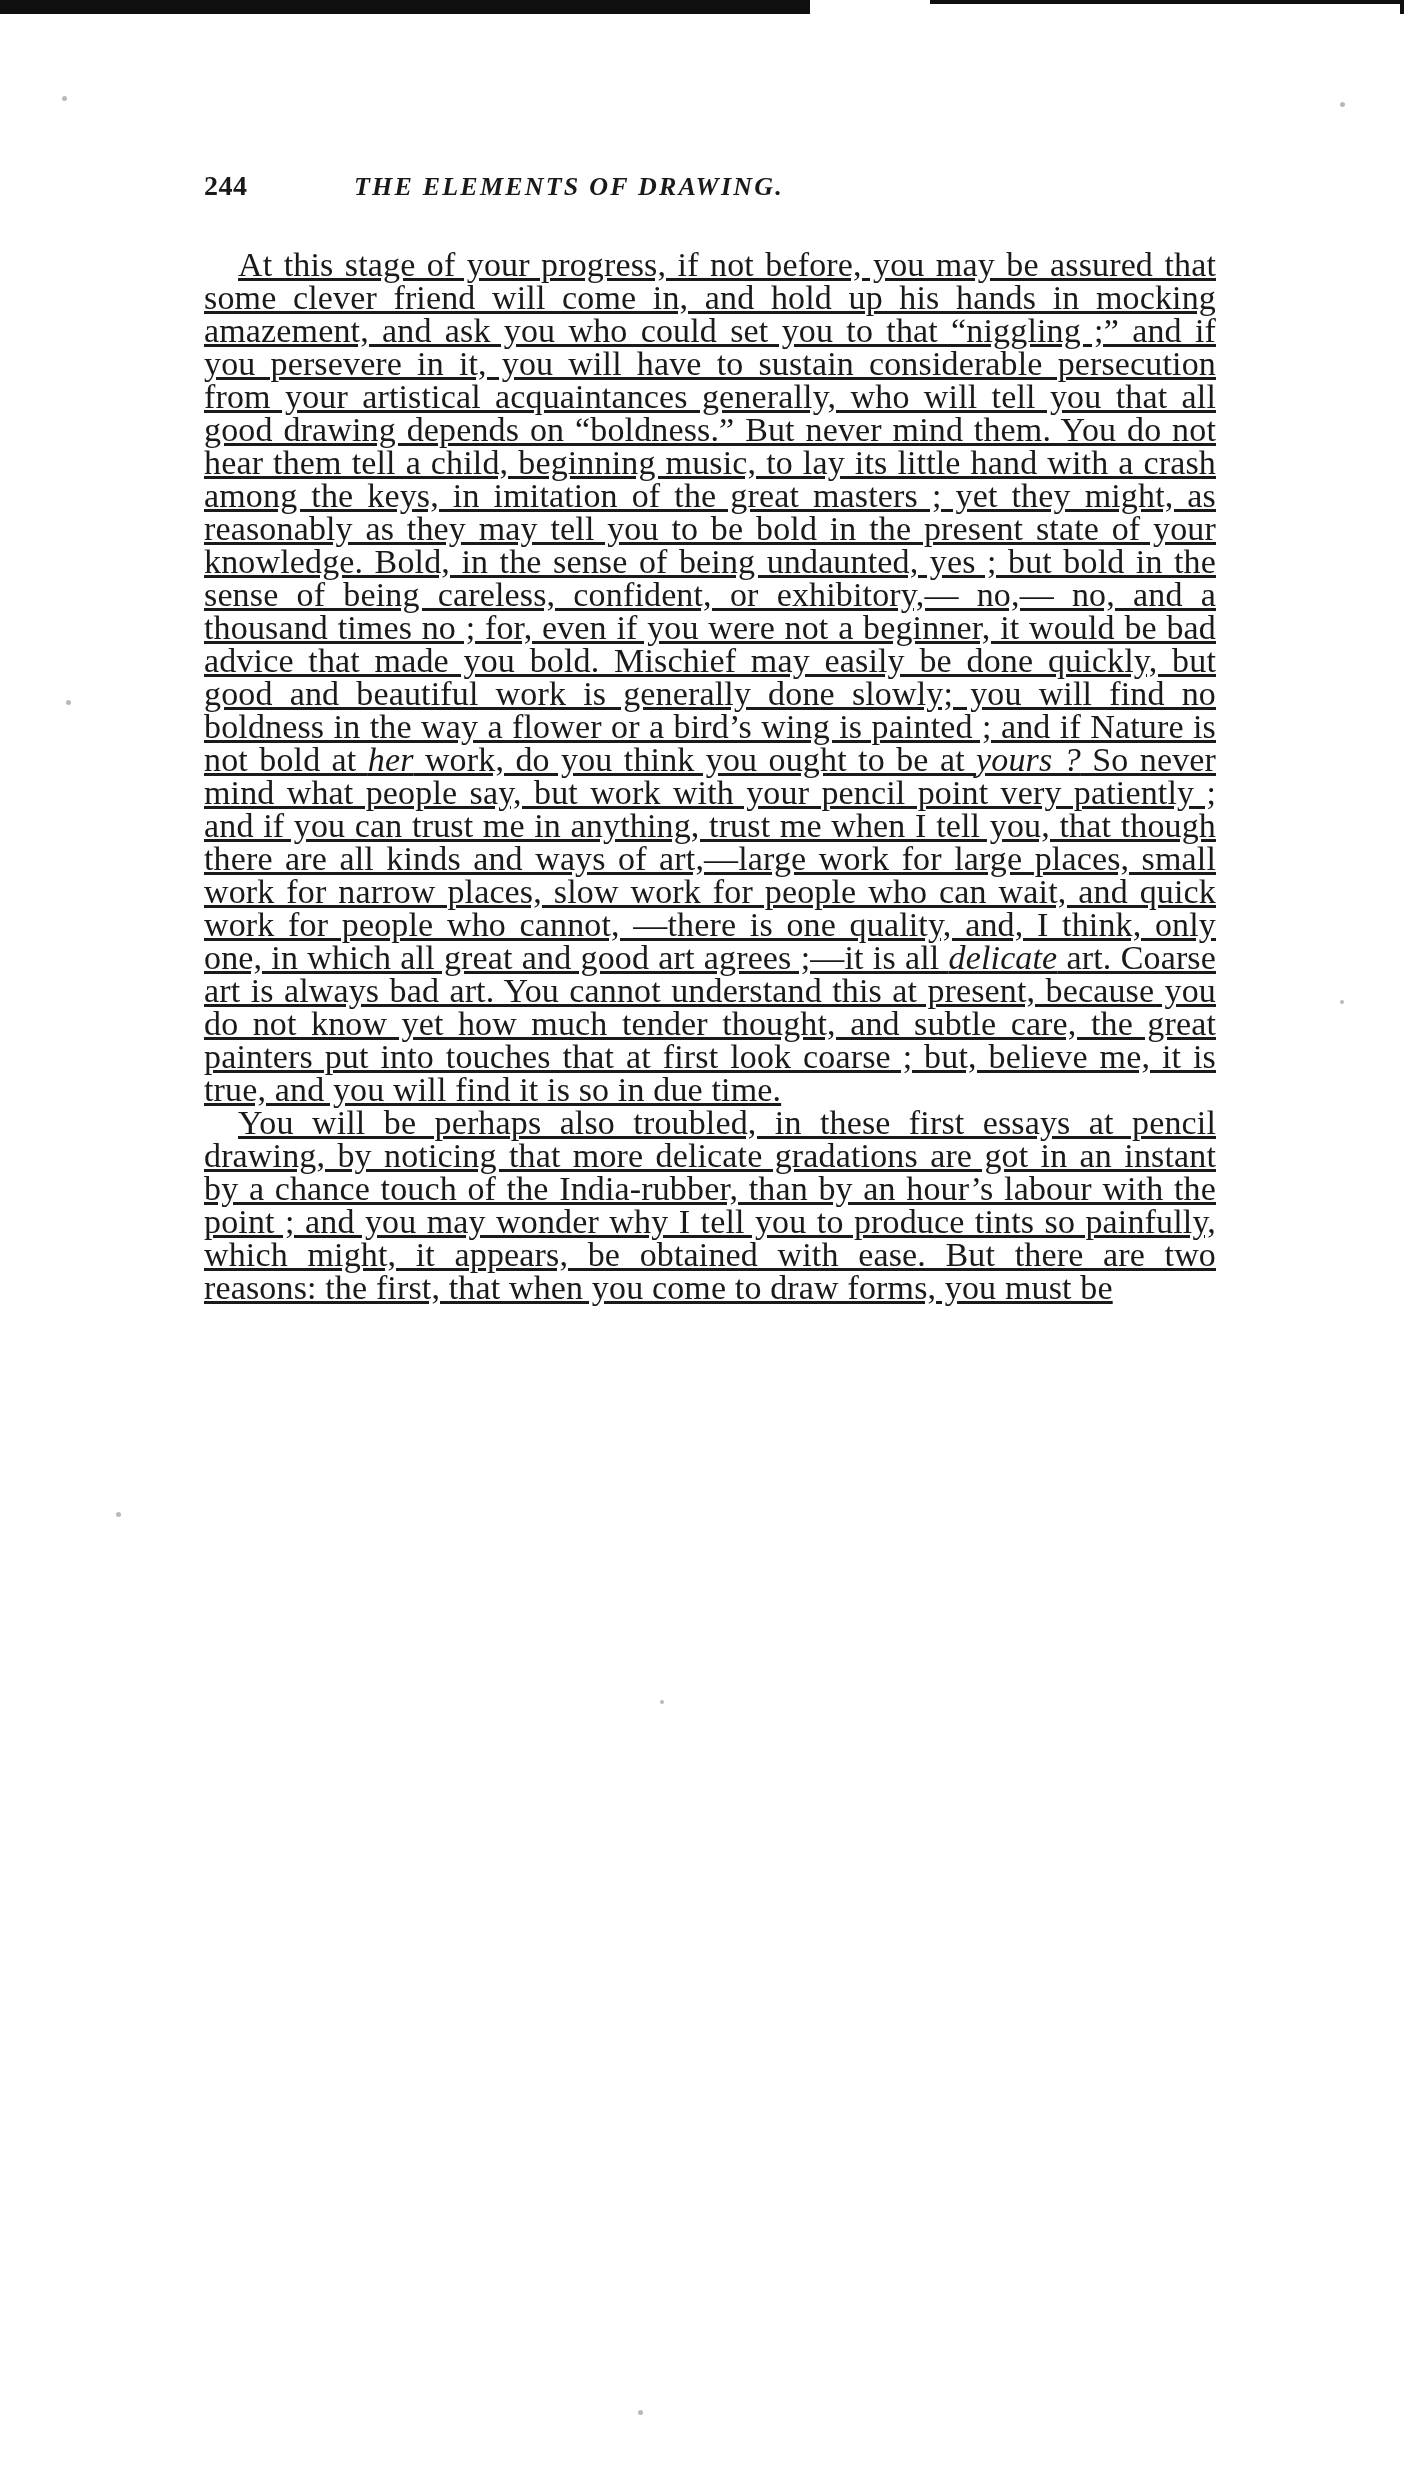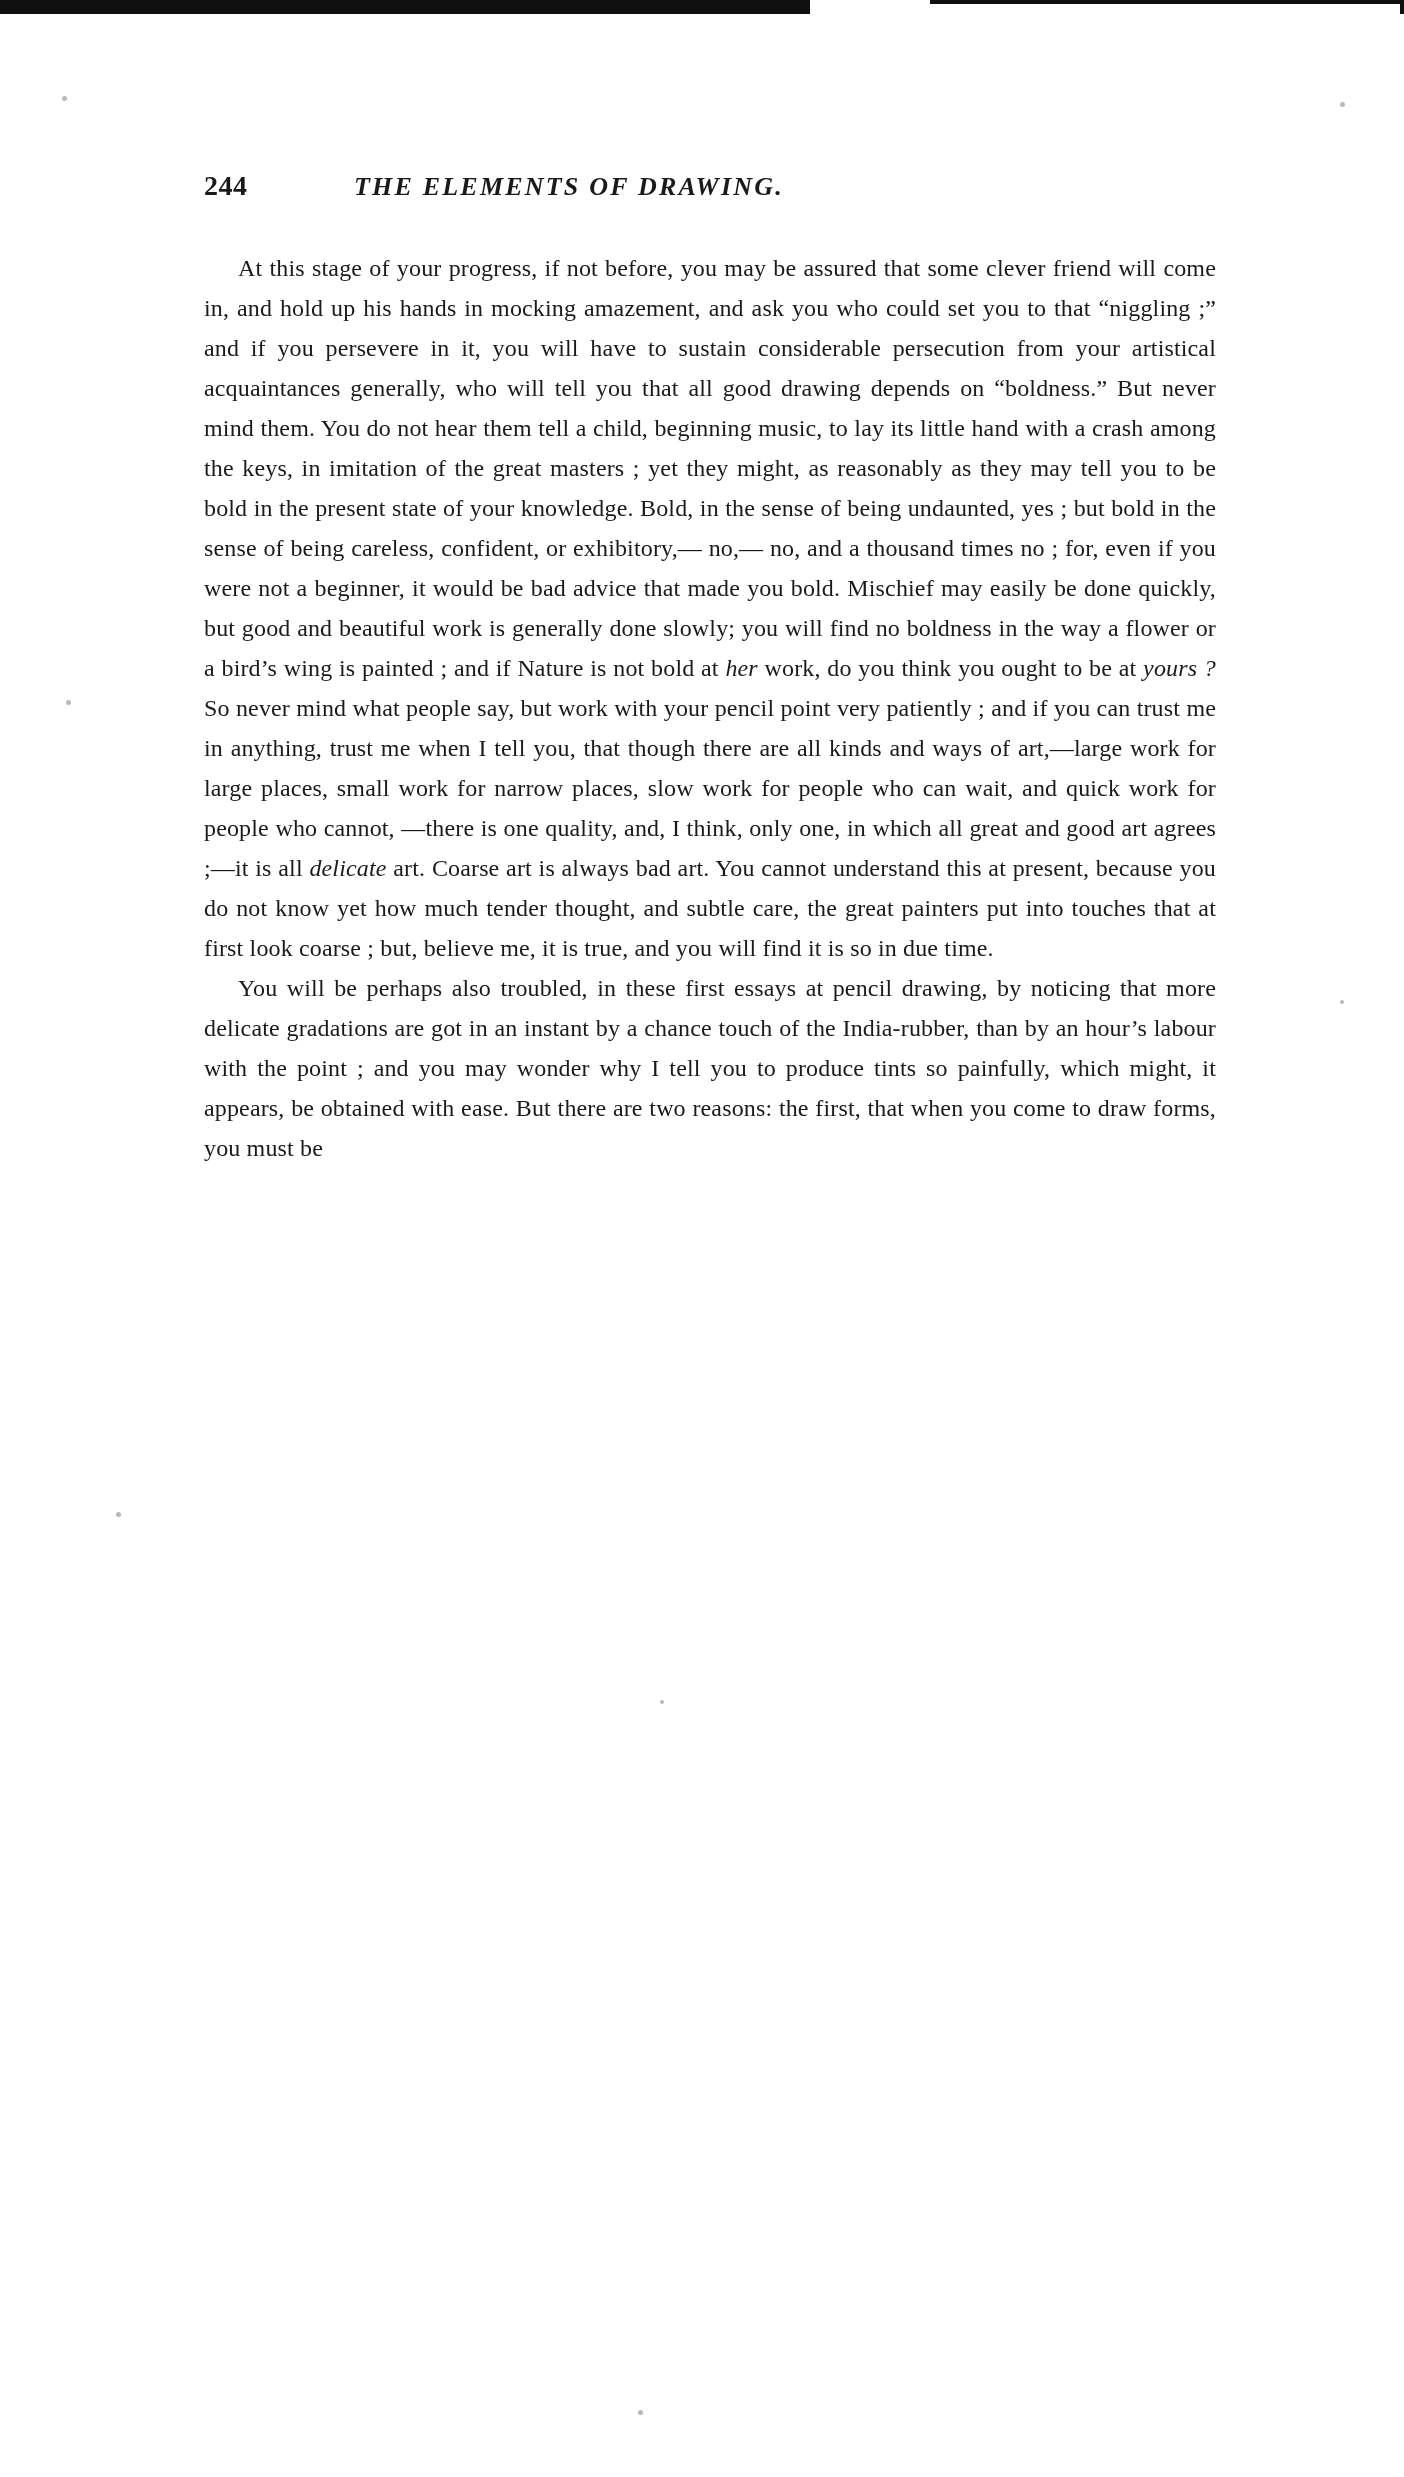--- a/index.html
+++ b/index.html
@@ -75,26 +75,27 @@
     font-style: italic;
     font-weight: bold;
     font-size: 26px;
     letter-spacing: 2.2px;
     font-family: "Liberation Serif", serif;
     text-align: center;
   }
 
   .body-text p {
     margin: 0;
-    font-size: 24px;
-    line-height: 40px;
+    font-size: 34px;
+    line-height: 33px;
     text-align: justify;
     text-justify: inter-word;
     font-family: "Liberation Serif", serif;
     letter-spacing: 0.15px;
+    text-decoration: underline;
   }
   .body-text p + p {
     margin-top: 0;
   }
   .indent {
     text-indent: 34px;
   }
 
   em {
     font-style: italic;

